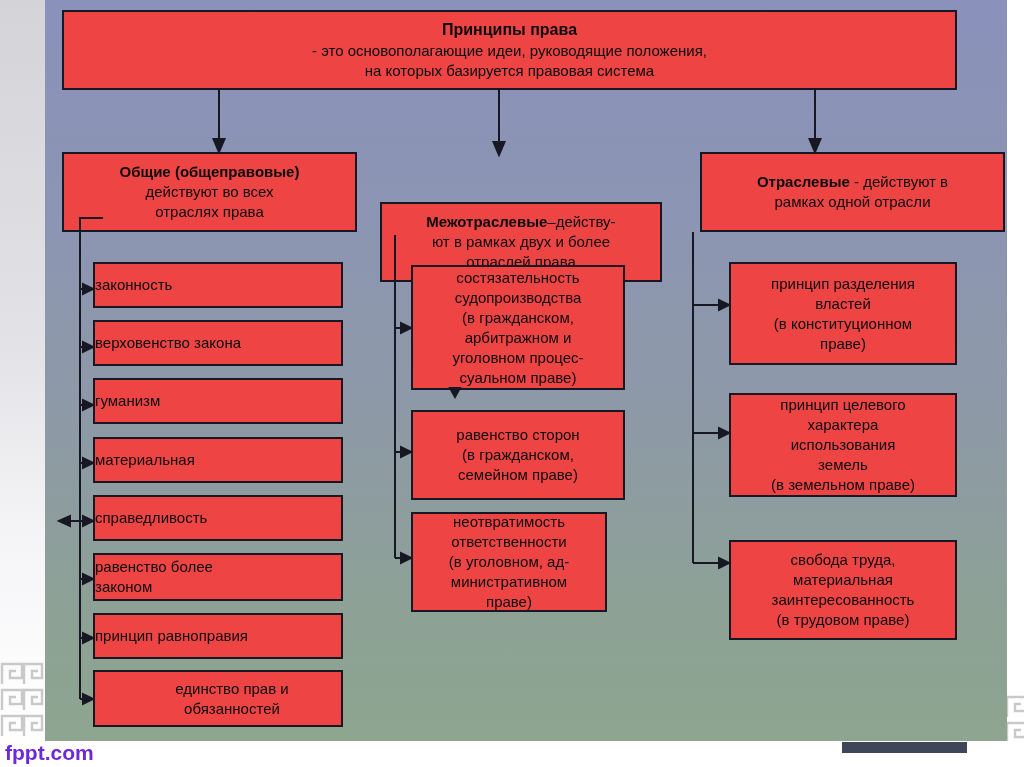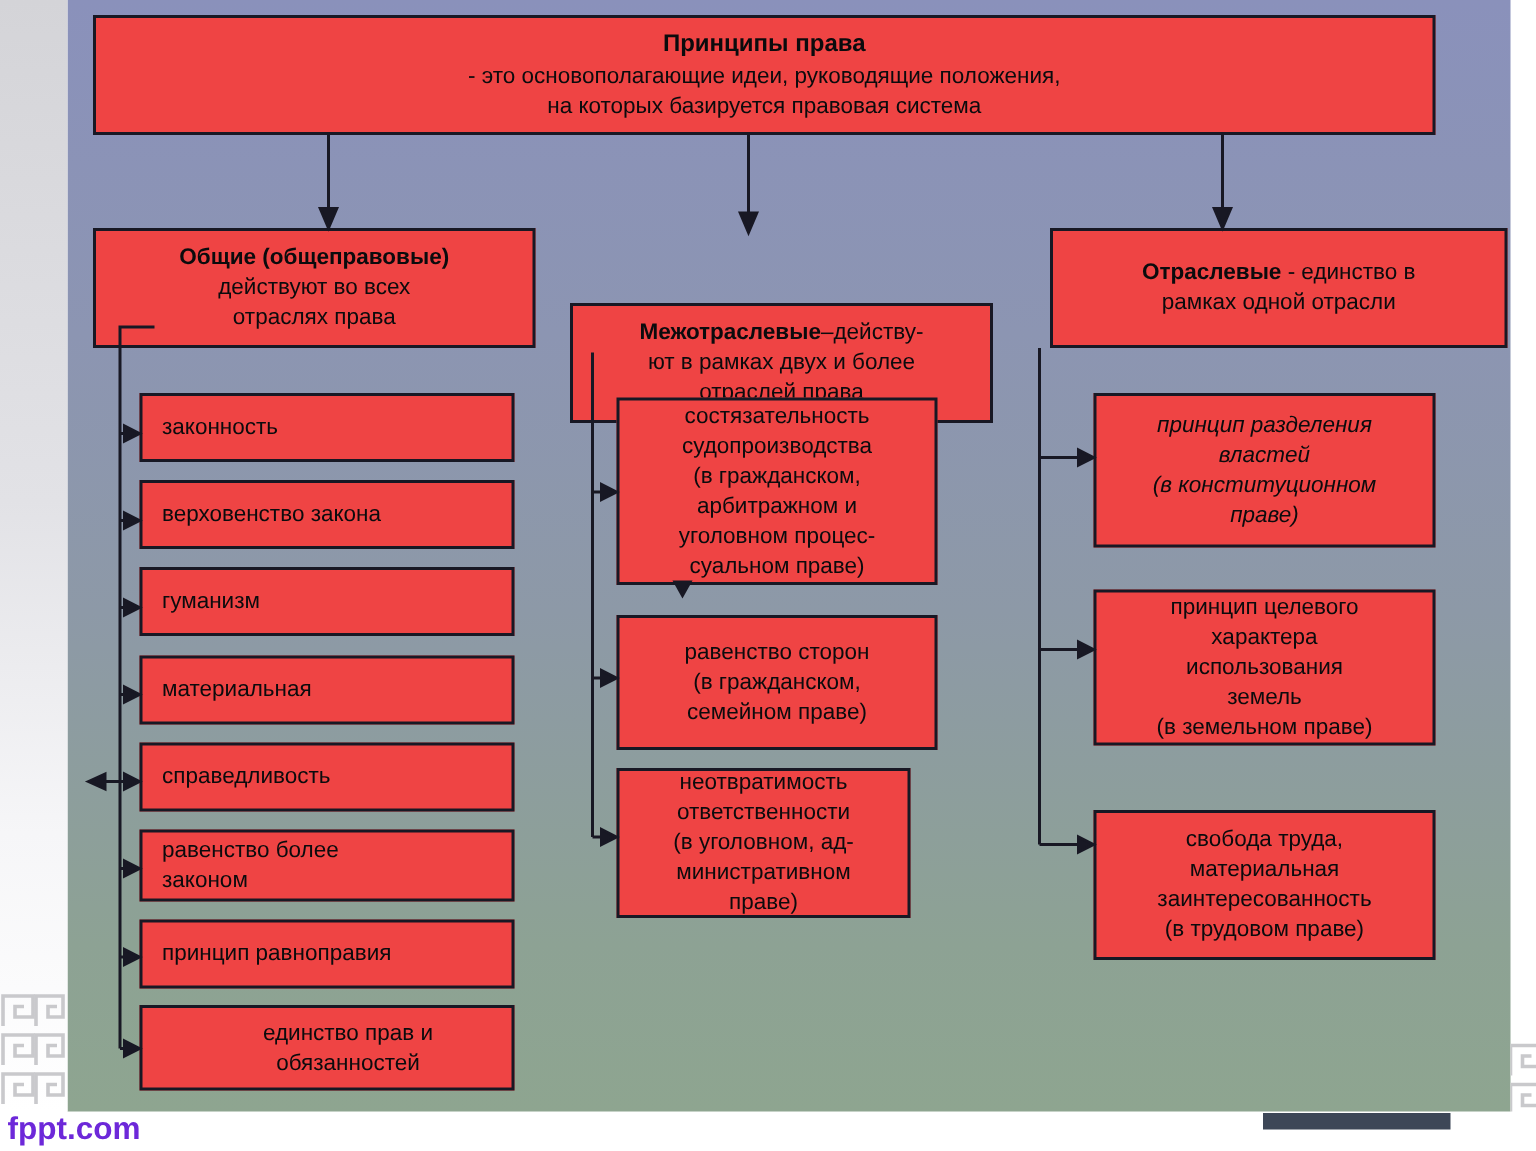--- a/index.html
+++ b/index.html
@@ -7,21 +7,21 @@
   #stage{position:absolute;left:0;top:0;width:1024px;height:767px;}
   .slide-bg{position:absolute;left:45px;top:0;width:962px;height:741px;
     background:linear-gradient(180deg,#8a91bb 0%,#8c95b2 30%,#8d99a7 55%,#8da294 85%,#8ea590 100%);}
   .left-margin{position:absolute;left:0;top:0;width:45px;height:741px;
     background:linear-gradient(180deg,#d4d4d8 0%,#e2e2e6 45%,#f6f6f8 75%,#ffffff 100%);}
   .box{position:absolute;border:2px solid #181824;background:#ef4444;color:#0b0b0d;
     display:flex;flex-direction:column;align-items:center;justify-content:center;
     text-align:center;font-size:15px;line-height:20px;box-sizing:border-box;}
   .pre{white-space:pre-line;}
   .b{font-weight:bold;}
-  .item-left{align-items:flex-start;text-align:left;padding-left:13px;padding-right:4px;}
+  .item-left{align-items:flex-start;text-align:left;padding-right:4px;}
   .root-title{font-weight:bold;font-size:16px;line-height:22px;}
   svg.connectors{position:absolute;left:0;top:0;pointer-events:none;}
   .footer-bar{position:absolute;left:842px;top:742px;width:125px;height:11px;background:#3d4757;}
   .watermark{position:absolute;left:5px;top:741px;font-size:21px;font-weight:bold;color:#6d28d9;}
   .ornament{position:absolute;overflow:hidden;}
   .ornament svg{display:block;}
 </style>
 </head>
 <body>
 
@@ -42,21 +42,21 @@
 отраслях права</div>
   </div>
 
   <div class="box" style="left:380px;top:155px;width:282px;height:80px;margin-top:47px;">
     <div><span class="b">Межотраслевые</span><span>–действу-</span></div>
     <div class="pre">ют в рамках двух и более
 отраслей права</div>
   </div>
 
   <div class="box" style="left:700px;top:152px;width:305px;height:80px;">
-    <div><span class="b">Отраслевые</span><span> - единство в</span></div>
+    <div><span class="b">Отраслевые</span><span> - действуют в</span></div>
     <div class="pre">рамках одной отрасли</div>
   </div>
 
   <div class="box item-left" style="left:93px;top:262px;width:250px;height:46px;">
       <div>законность</div>
     </div>
   <div class="box item-left" style="left:93px;top:320px;width:250px;height:46px;">
       <div>верховенство закона</div>
     </div>
   <div class="box item-left" style="left:93px;top:378px;width:250px;height:46px;">
@@ -94,21 +94,21 @@
 семейном праве)</div>
     </div>
   <div class="box" style="left:411px;top:512px;width:196px;height:100px;">
       <div class="pre">неотвратимость
 ответственности
 (в уголовном, ад-
 министративном
 праве)</div>
     </div>
 
-  <div class="box" style="left:729px;top:262px;width:228px;height:103px;font-style:italic;">
+  <div class="box" style="left:729px;top:262px;width:228px;height:103px;">
       <div class="pre">принцип разделения
 властей
 (в конституционном
 праве)</div>
     </div>
   <div class="box" style="left:729px;top:393px;width:228px;height:104px;">
       <div class="pre">принцип целевого
 характера
 использования
 земель

